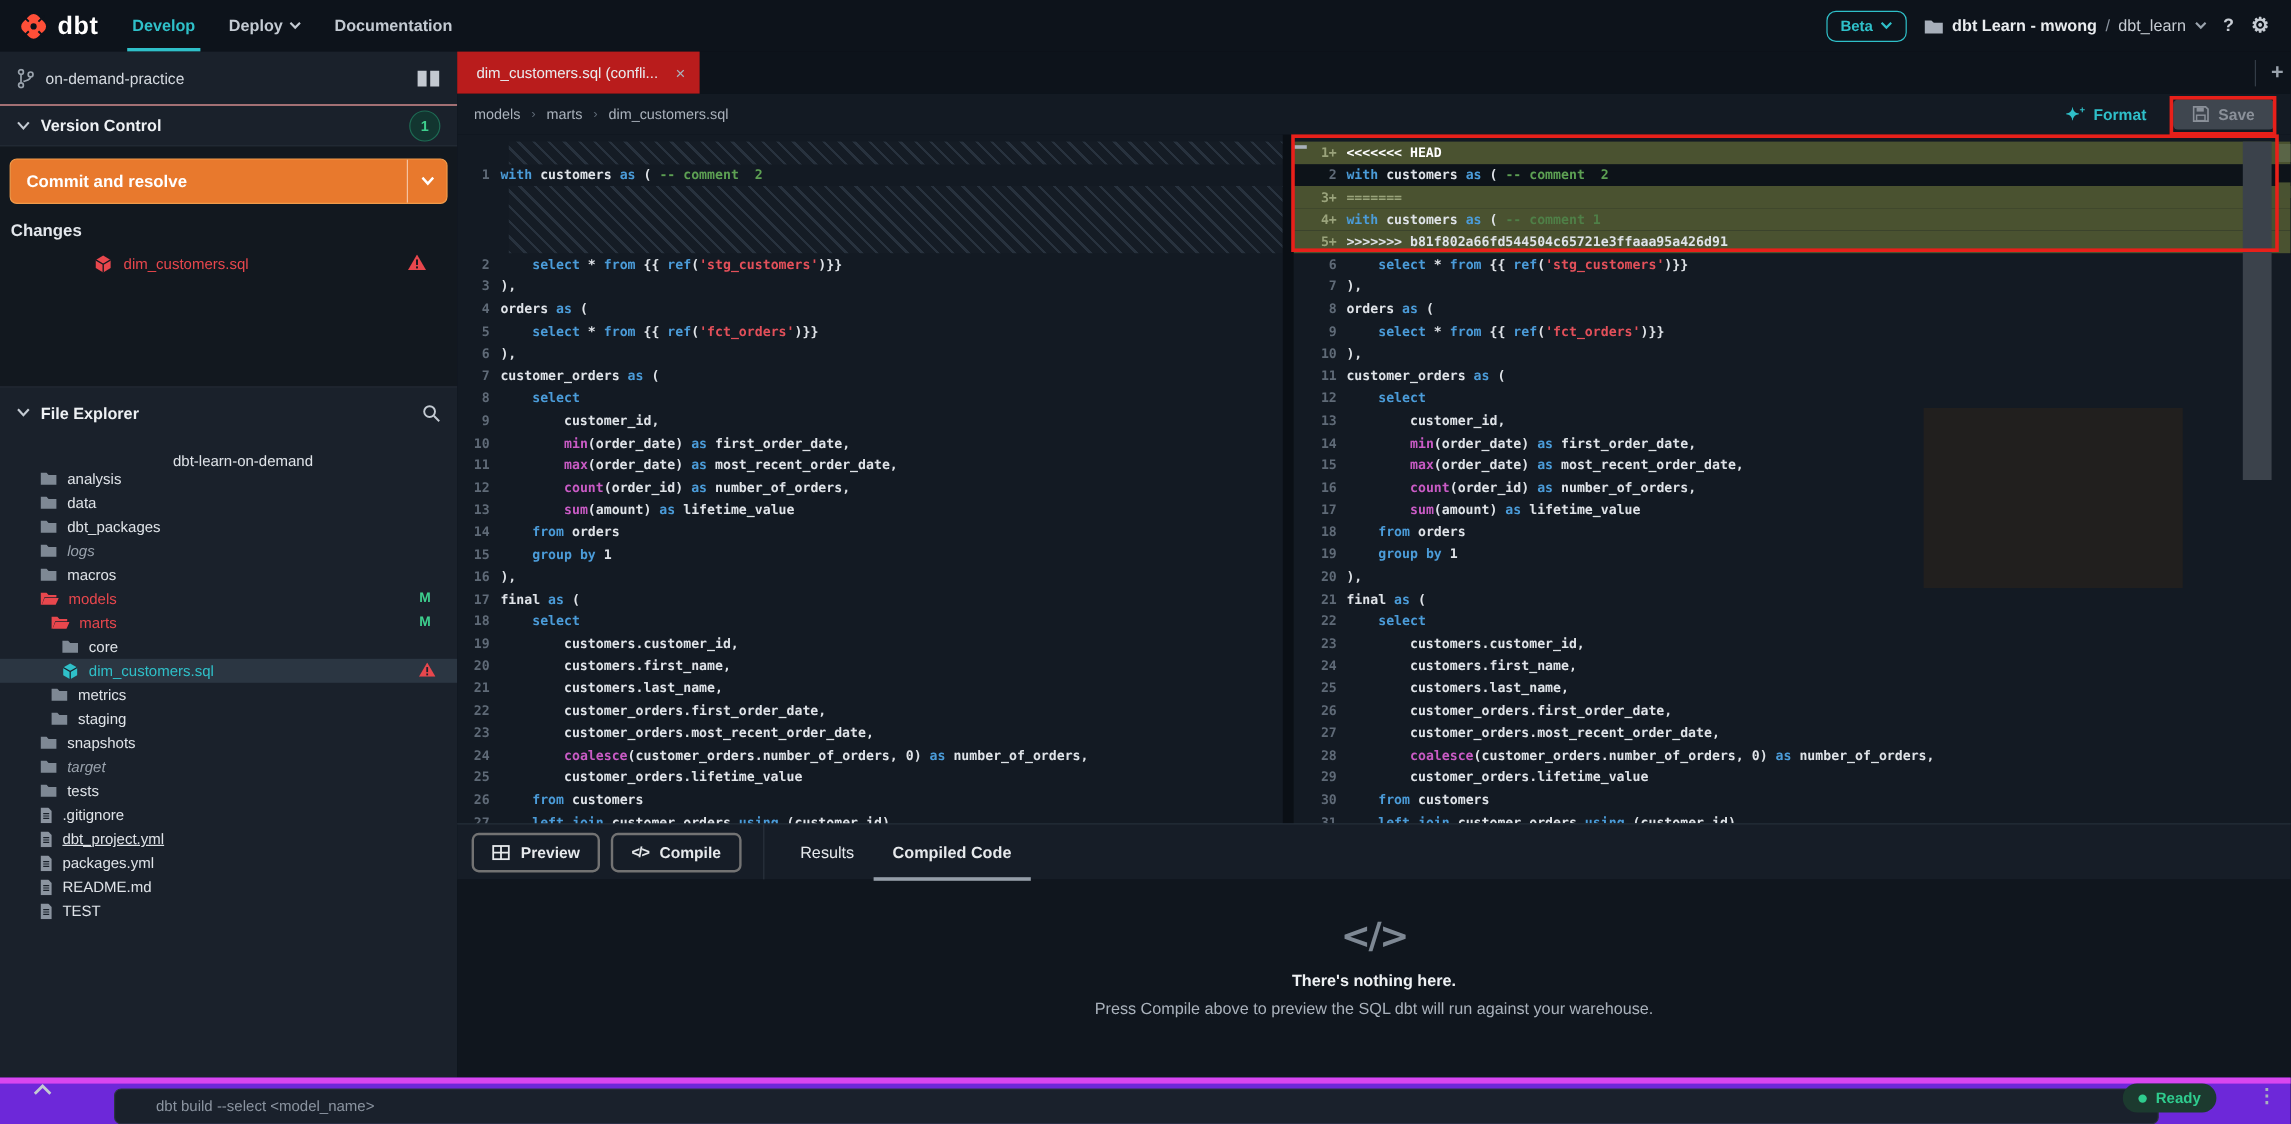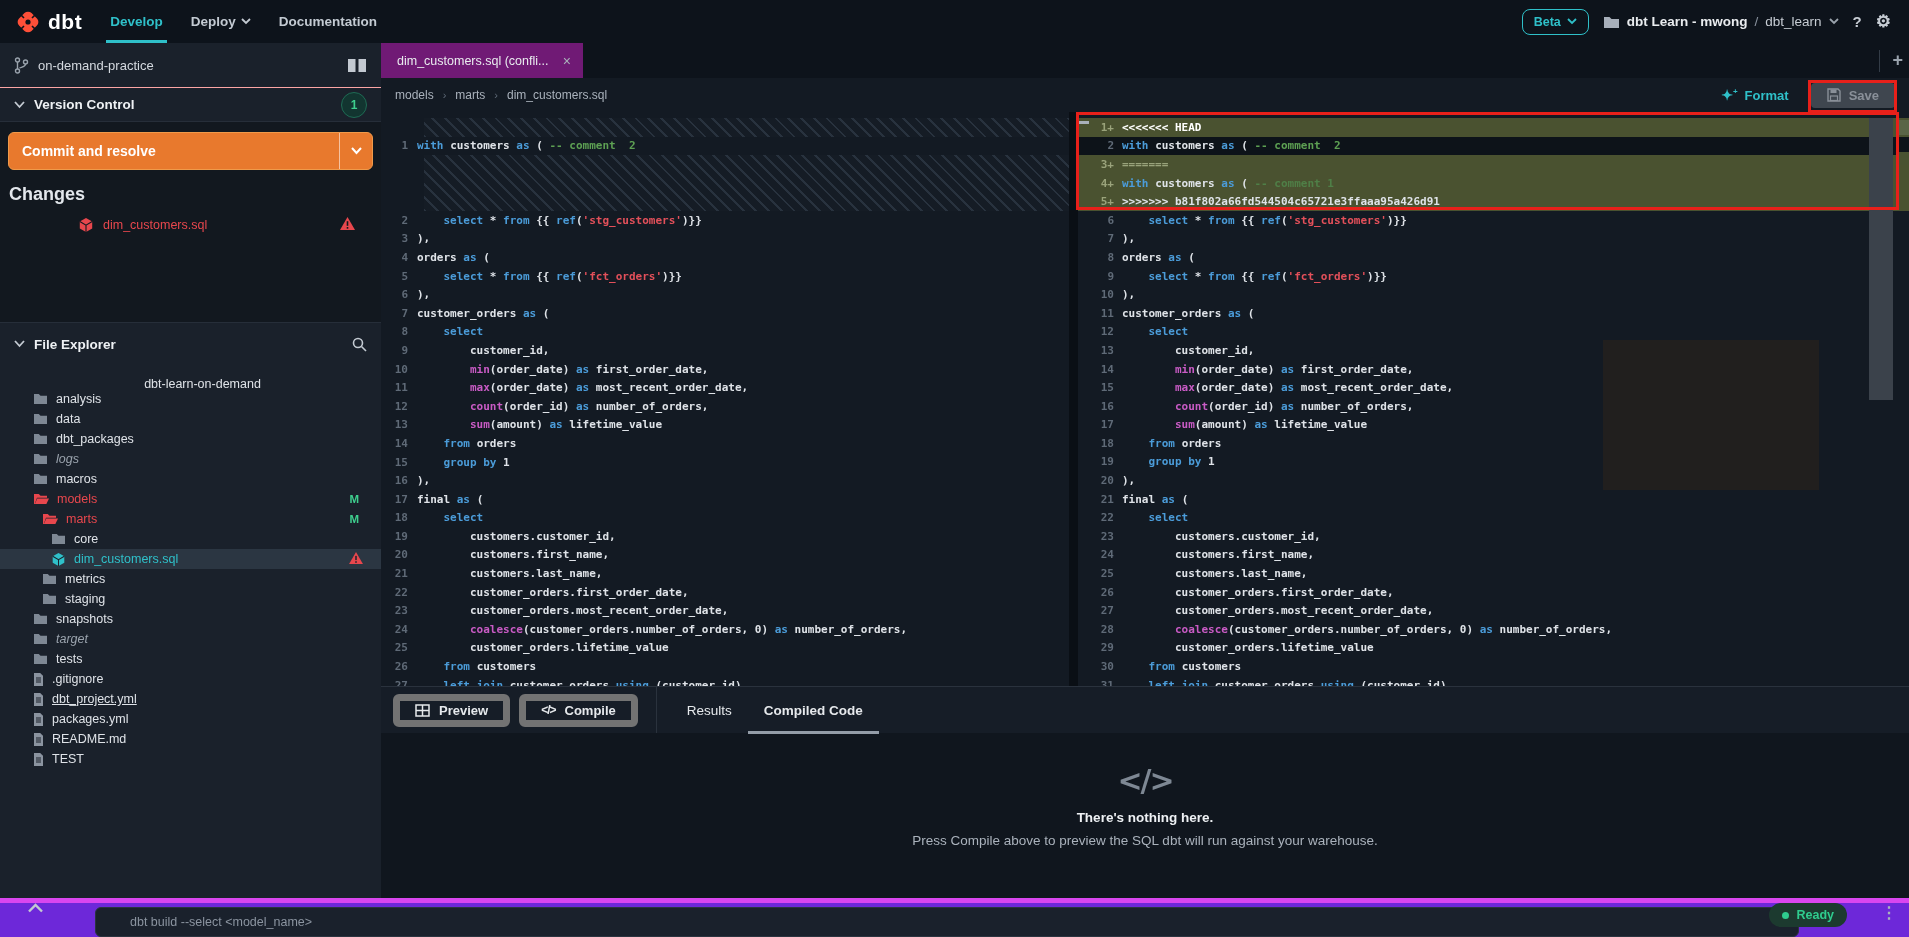--- a/index.html
+++ b/index.html
@@ -29,38 +29,38 @@
   
   .branch-row { height:45px; display:flex; align-items:center; gap:9px; padding:0 14px; border-bottom:1px solid #fca5a5; }
   .branch-name { flex:1; font-size:13px; color:#d4d9df; }
   .vc-header, .fe-header { height:33px; display:flex; align-items:center; gap:9px; padding:0 14px; }
   .sec-title { font-size:13.5px; font-weight:bold; color:#eef1f4; flex:1; }
   .badge-1 { width:26px; height:26px; border-radius:50%; background:#123530; border:1px solid #1e6b54; color:#3ecf8e; font-size:12px; font-weight:bold; display:flex; align-items:center; justify-content:center; }
   .vc-body { background:#12181f; border-top:1px solid #262e39; border-bottom:1px solid #262e39; height:202px; padding:10px 8px 0 8px; }
   .commit-btn { height:38px; background:#e8792d; border:1px solid #f09a4a; border-radius:6px; display:flex; align-items:stretch; cursor:pointer; overflow:hidden; }
   .commit-label { flex:1; display:flex; align-items:center; padding-left:13px; font-size:14px; font-weight:bold; color:#ffffff; }
   .commit-caret { width:33px; border-left:1px solid rgba(255,255,255,.55); display:flex; align-items:center; justify-content:center; }
-  .changes-label { margin:14px 0 0 1px; font-size:18px; font-weight:bold; color:#e3e7ec; }
+  .changes-label { margin:14px 0 0 1px; font-size:14px; font-weight:bold; color:#e3e7ec; }
   .changed-file { margin-top:12px; display:flex; align-items:center; gap:9px; padding-left:70px; position:relative; cursor:pointer; }
   .changed-file .fname { font-size:12.5px; color:#e8474d; }
   .changed-file .warn { position:absolute; right:18px; top:0; }
   .fe-header { margin-top:0; height:42px; }
   .tree { padding-top:4px; }
   .tree-row { height:20px; display:flex; align-items:center; gap:8px; font-size:12.5px; color:#dfe3e8; position:relative; cursor:pointer; }
   .tree-row .lbl { white-space:nowrap; }
   .tree-row.italic .lbl { font-style:italic; color:#9aa3ad; }
   .tree-row.red .lbl { color:#e8474d; }
   .tree-row.selected { background:#2b3642; }
   .tree-row.selected .lbl { color:#2fc0c9; }
   .m-badge { position:absolute; right:22px; color:#3ecf8e; font-size:11.5px; font-weight:bold; }
   .tree-warn { position:absolute; right:18px; top:3px; }
 
   
   .tabbar { height:35px; background:#0d131b; display:flex; align-items:stretch; flex:0 0 auto; position:relative; }
-  .tab { width:202px; background:#701a75; display:flex; align-items:center; gap:10px; padding:0 12px 0 16px; font-size:12.5px; color:#e9ecef; cursor:pointer; }
+  .tab { width:202px; background:#b91c1c; display:flex; align-items:center; gap:10px; padding:0 12px 0 16px; font-size:12.5px; color:#e9ecef; cursor:pointer; }
   .tab .close { margin-left:auto; color:#aab2bc; font-size:14px; }
   .newtab { position:absolute; right:6px; top:0; height:35px; display:flex; align-items:center; gap:12px; }
   .newtab .vline { width:1px; height:22px; background:#333c47; }
   .newtab .plus { color:#9aa3ad; font-size:18px; font-weight:bold; cursor:pointer; }
   .toolbar { height:34px; background:#131a23; display:flex; align-items:center; padding:0 14px; flex:0 0 auto; }
   .crumbs { display:flex; align-items:center; gap:9px; font-size:12px; color:#aab2bc; }
   .crumbs .chev { color:#5f6a77; font-size:11px; }
   .tool-right { margin-left:auto; display:flex; align-items:center; gap:22px; }
   .format-btn { display:flex; align-items:center; gap:7px; color:#2fc0c9; font-size:13px; font-weight:bold; cursor:pointer; }
   .sparkle { font-size:14px; }
@@ -84,21 +84,21 @@
   .tok.c2 { color:#4f7f47; } .tok.s { color:#e3505a; } .tok.f { color:#c95bc5; }
   .tok.b { color:#ffffff; font-weight:bold; } .tok.e { color:#99a37b; }
   .scroll-thumb { position:absolute; left:1488px; top:6px; width:24px; height:282px; background:#3b424b; }
   .ruler-mark1 { position:absolute; left:1516px; top:8px; width:12px; height:15px; background:#5a6547; }
   .ruler-mark2 { position:absolute; left:1516px; top:40px; width:12px; height:13px; background:#495231; }
   .artifact { position:absolute; left:1222px; top:228px; width:216px; height:150px; background:#211f1e; }
   .fold-dash { position:absolute; left:697px; top:9px; width:11px; height:3px; background:#a9b1ba; }
 
   
   .panelbar { height:47px; background:#161d27; border-top:1px solid #2a323d; display:flex; align-items:center; flex:0 0 auto; }
-  .pbtn { height:33px; display:flex; align-items:center; gap:9px; border:7px solid #737373; border-radius:6px; padding:0 15px; font-size:13px; font-weight:bold; color:#e6e9ec; cursor:pointer; }
+  .pbtn { height:33px; display:flex; align-items:center; gap:9px; border:2px solid #737373; border-radius:6px; padding:0 15px; font-size:13px; font-weight:bold; color:#e6e9ec; cursor:pointer; }
   .pbtn:first-child { margin-left:12px; }
   .pbtn + .pbtn { margin-left:9px; }
   .code-glyph { font-weight:bold; font-size:12px; letter-spacing:-1px; }
   .pdiv { width:1px; height:46px; background:#2a323d; margin-left:18px; }
   .ptab { position:relative; height:47px; display:flex; align-items:center; font-size:13.5px; color:#e6e9ec; cursor:pointer; }
   .ptab.results { margin-left:30px; }
   .ptab.active { font-weight:bold; margin-left:32px; }
   .ptab.active::after { content:""; position:absolute; left:-16px; right:-16px; bottom:0; height:3px; background:#949da8; }
   .panelcontent { flex:1; background:#10161e; display:flex; flex-direction:column; align-items:center; }
   .empty-icon { margin-top:30px; color:#7e8894; font-size:30px; font-weight:bold; letter-spacing:-2px; font-family:"DejaVu Sans", sans-serif; }

